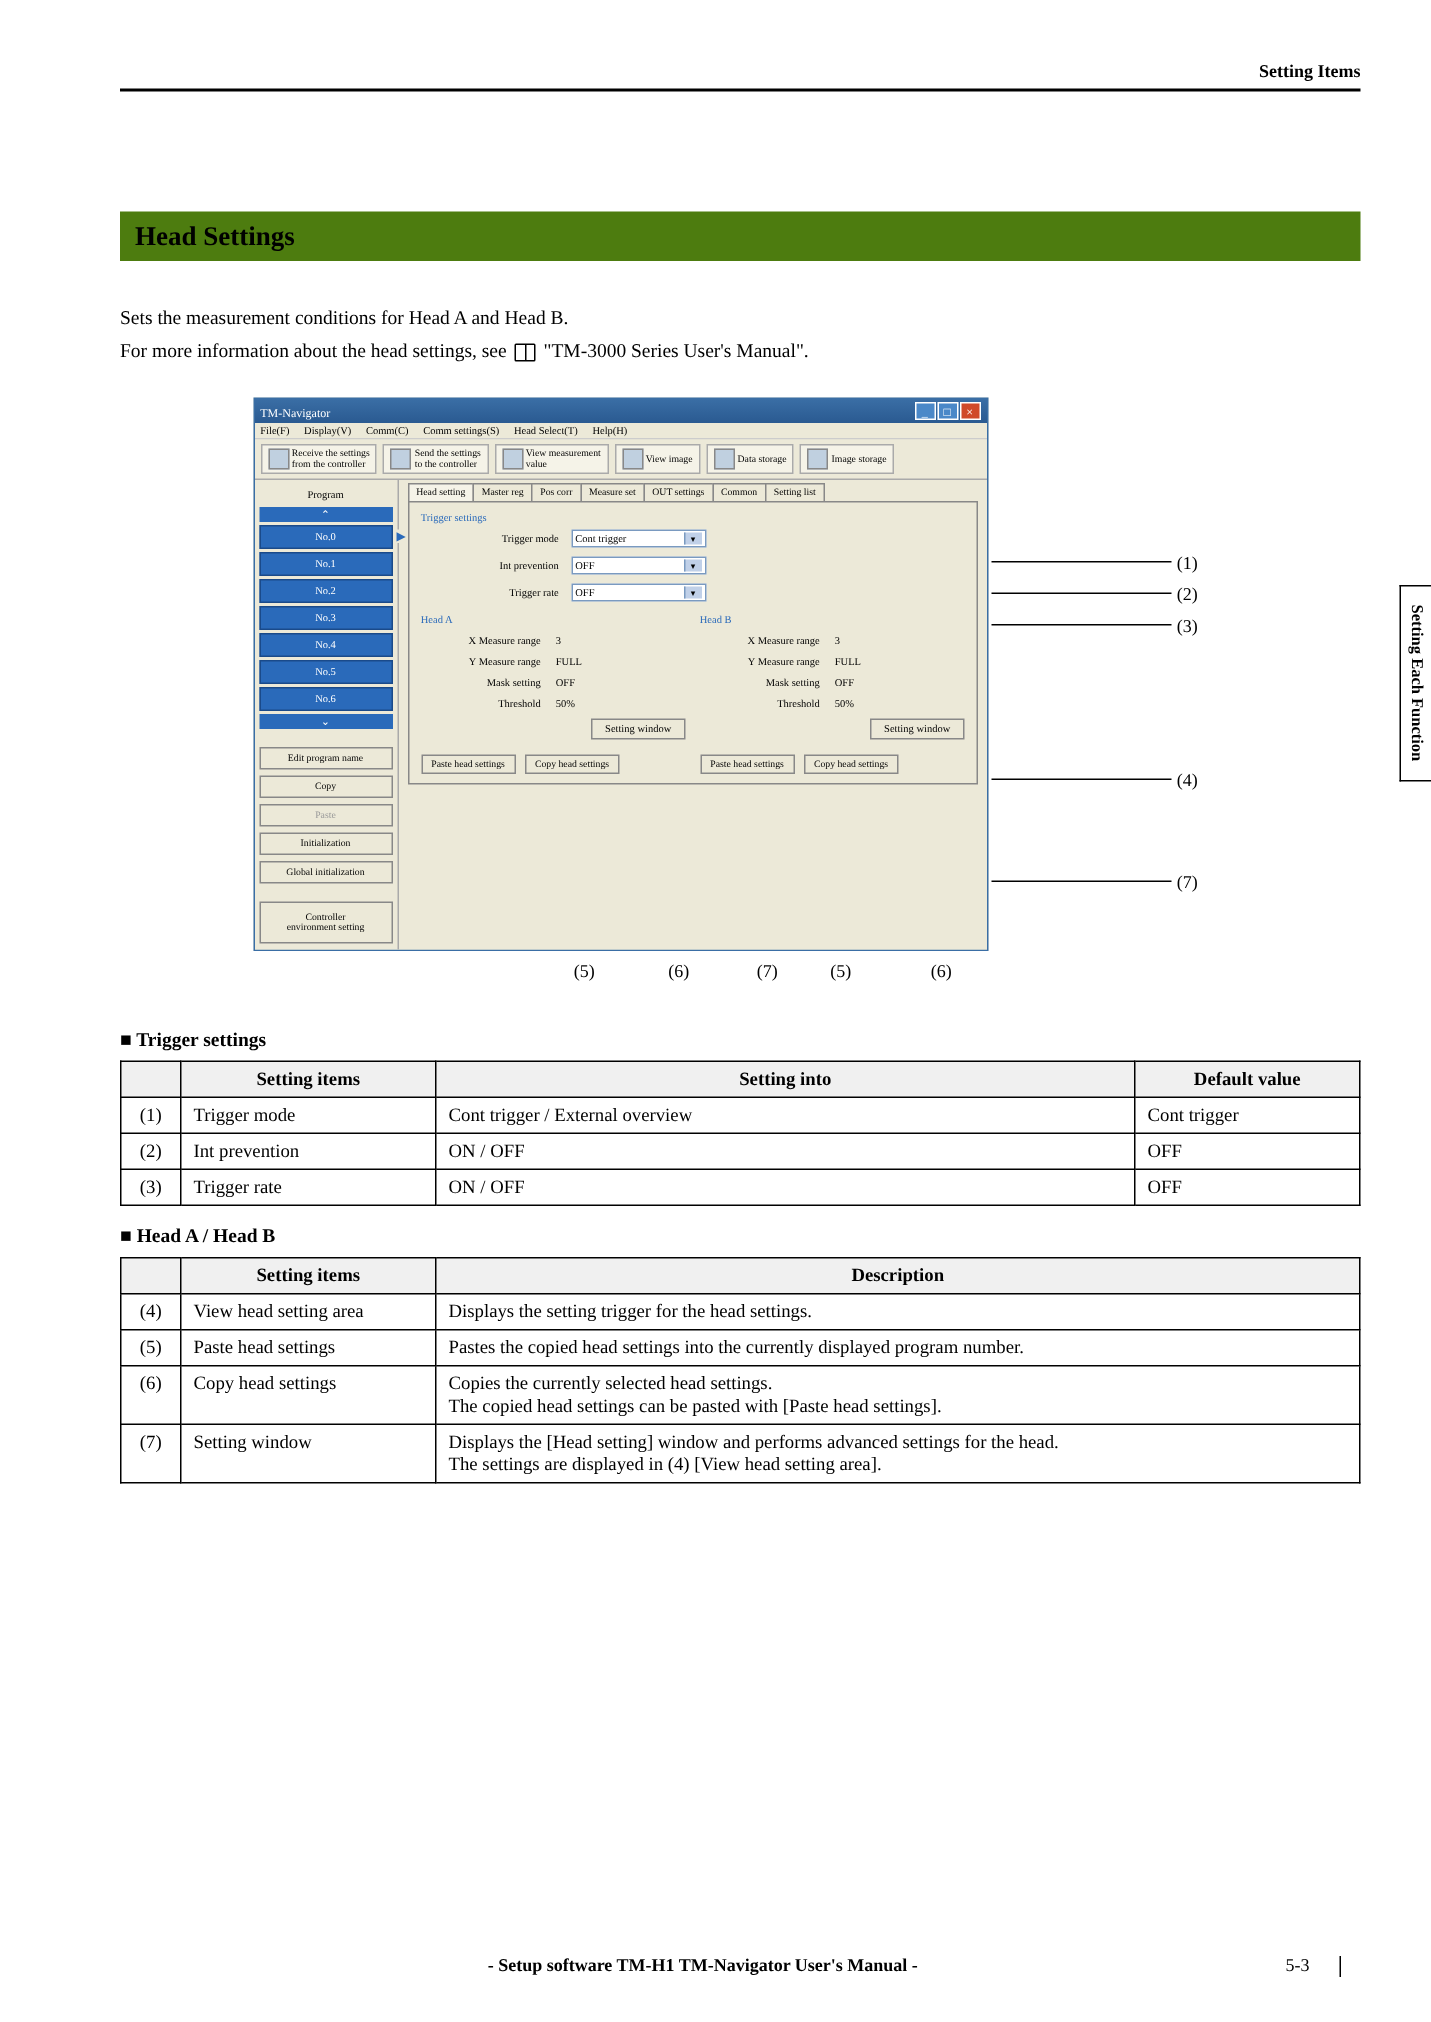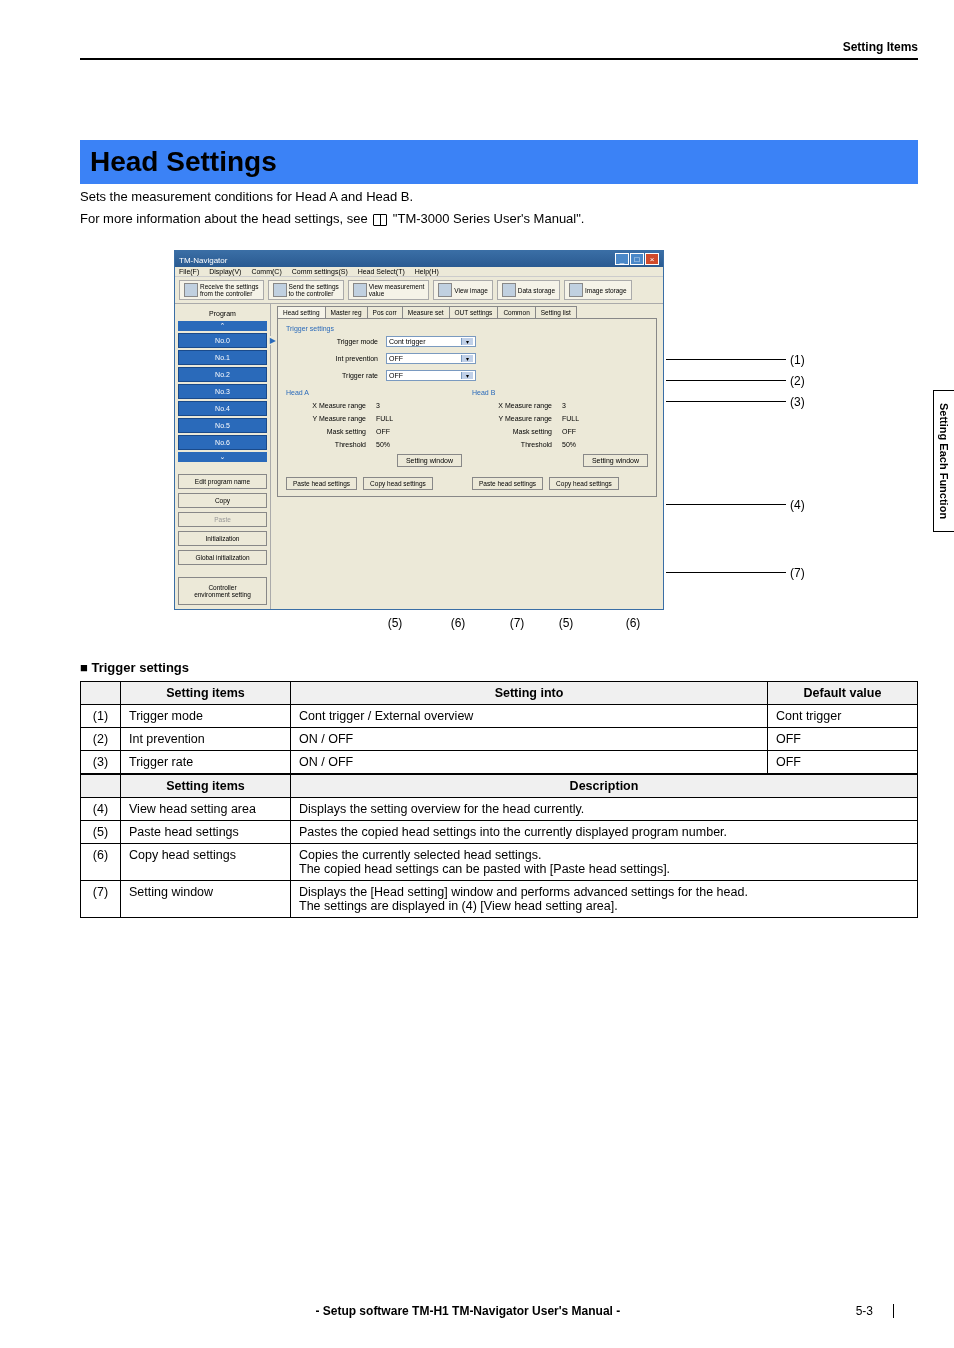--- a/index.html
+++ b/index.html
@@ -4,41 +4,42 @@
 <style>
   * { box-sizing: border-box; }
   body {
     margin: 0;
     font-family: Arial, Helvetica, sans-serif;
     background: #fff;
     width: 954px;
     position: relative;
   }
   .page {
-    padding: 40px 36px 40px 80px;
+    padding: 40px 47px 40px 80px;
     position: relative;
     min-height: 1348px;
+    font-family: Liberation Serif, serif;
   }
   .header-area {
     text-align: right;
     font-size: 12px;
     font-weight: bold;
     margin-bottom: 4px;
   }
   .header-rule {
     border: none;
     border-top: 2.5px solid #000;
     margin: 0 0 80px 0;
   }
   .section-title {
-    background: #3b82f6;
+    background: #4d7c0f;
     padding: 6px 10px;
-    font-size: 28px;
+    font-size: 18px;
     font-weight: bold;
-    margin-bottom: 2px;
+    margin-bottom: 27px;
   }
   .intro-text {
     font-size: 13px;
     line-height: 1.7;
     margin-bottom: 20px;
   }
   .book-icon {
     display: inline-block;
     width: 14px;
     height: 12px;
@@ -507,33 +508,34 @@
         </tr>
         <tr>
           <td class="idx">(3)</td>
   <td>Trigger rate</td>
   <td>ON / OFF</td>
   <td>OFF</td>
         </tr>
       </tbody>
   </table>
 
+  <div class="subhead">Head A / Head B</div>
   <table class="datatable">
     <thead>
       <tr>
         <th style="width:40px"></th>
         <th style="width:170px">Setting items</th>
         <th>Description</th>
       </tr>
     </thead>
     <tbody id="headab-tbody">
         <tr>
           <td class="idx">(4)</td>
   <td>View head setting area</td>
-  <td>Displays the setting overview for the head currently.</td>
+  <td>Displays the setting trigger for the head settings.</td>
         </tr>
         <tr>
           <td class="idx">(5)</td>
   <td>Paste head settings</td>
   <td>Pastes the copied head settings into the currently displayed program number.</td>
         </tr>
         <tr>
           <td class="idx">(6)</td>
   <td>Copy head settings</td>
   <td>Copies the currently selected head settings.<br>The copied head settings can be pasted with [Paste head settings].</td>

